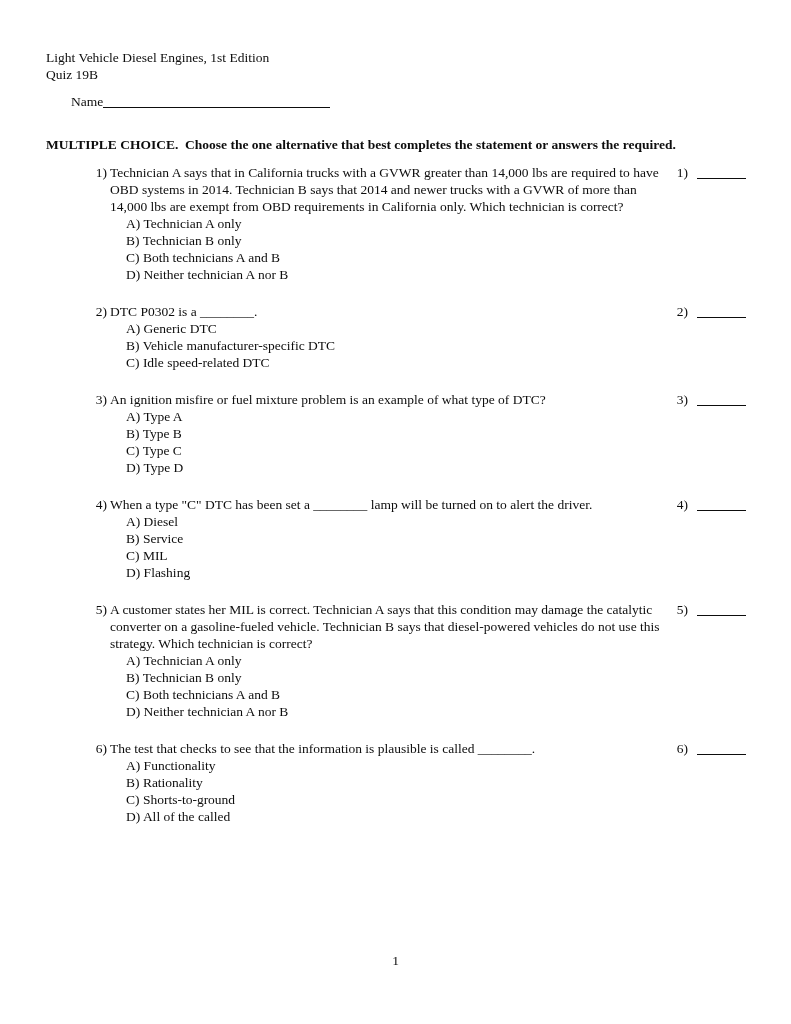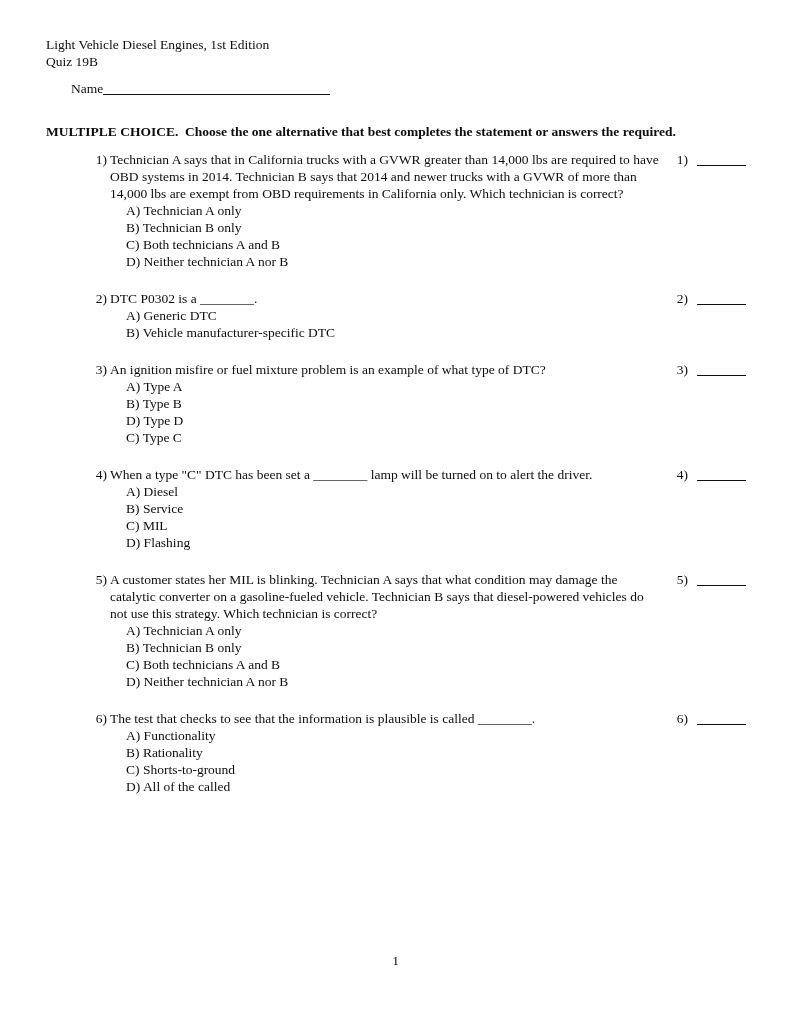--- a/index.html
+++ b/index.html
@@ -6,21 +6,21 @@
     margin: 0;
     padding: 0;
     background: #ffffff;
   }
   .page {
     position: relative;
     width: 791px;
     height: 1024px;
     background: #ffffff;
     box-sizing: border-box;
-    padding: 36px 45px 0 46px;
+    padding: 49px 45px 0 46px;
     font-family: "Liberation Serif", "DejaVu Serif", serif;
     font-size: 13.5px;
     line-height: 17px;
     color: #0d0d0d;
     overflow: hidden;
   }
   .hdr-line { white-space: nowrap; }
   .name-row { margin-top: 10px; margin-left: 25px; }
   .name-line {
     display: inline-block;
@@ -103,36 +103,37 @@
       </div>
     </div>
 
     <div class="question">
       <span class="q-num">2)</span>
       <div class="q-body">
         <div class="q-text">DTC P0302 is a ________.</div>
         <div class="choices">
           <div class="choice">A) Generic DTC</div>
           <div class="choice">B) Vehicle manufacturer-specific DTC</div>
+          <div class="choice">C) Idle speed-related DTC</div>
         </div>
       </div>
       <div class="q-answer">
         <span>2)</span><span class="a-blank"></span>
       </div>
     </div>
 
     <div class="question">
       <span class="q-num">3)</span>
       <div class="q-body">
         <div class="q-text">An ignition misfire or fuel mixture problem is an example of what type of DTC?</div>
         <div class="choices">
           <div class="choice">A) Type A</div>
           <div class="choice">B) Type B</div>
+          <div class="choice">C) Type C</div>
           <div class="choice">D) Type D</div>
-          <div class="choice">C) Type C</div>
         </div>
       </div>
       <div class="q-answer">
         <span>3)</span><span class="a-blank"></span>
       </div>
     </div>
 
     <div class="question">
       <span class="q-num">4)</span>
       <div class="q-body">
@@ -145,21 +146,21 @@
         </div>
       </div>
       <div class="q-answer">
         <span>4)</span><span class="a-blank"></span>
       </div>
     </div>
 
     <div class="question">
       <span class="q-num">5)</span>
       <div class="q-body">
-        <div class="q-text">A customer states her MIL is blinking. Technician A says that what condition may damage the catalytic converter on a gasoline-fueled vehicle. Technician B says that diesel-powered vehicles do not use this strategy. Which technician is correct?</div>
+        <div class="q-text">A customer states her MIL is correct. Technician A says that this condition may damage the catalytic converter on a gasoline-fueled vehicle. Technician B says that diesel-powered vehicles do not use this strategy. Which technician is correct?</div>
         <div class="choices">
           <div class="choice">A) Technician A only</div>
           <div class="choice">B) Technician B only</div>
           <div class="choice">C) Both technicians A and B</div>
           <div class="choice">D) Neither technician A nor B</div>
         </div>
       </div>
       <div class="q-answer">
         <span>5)</span><span class="a-blank"></span>
       </div>

